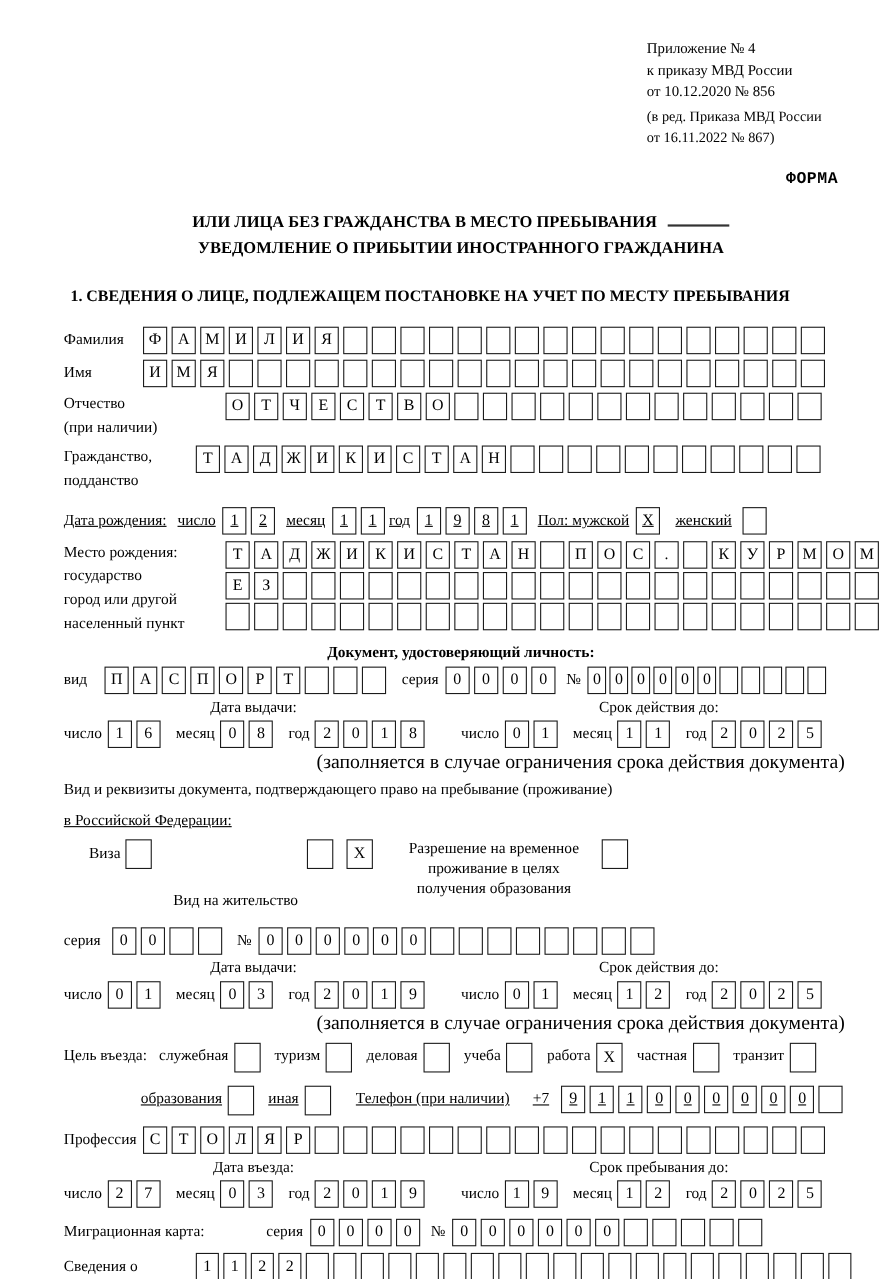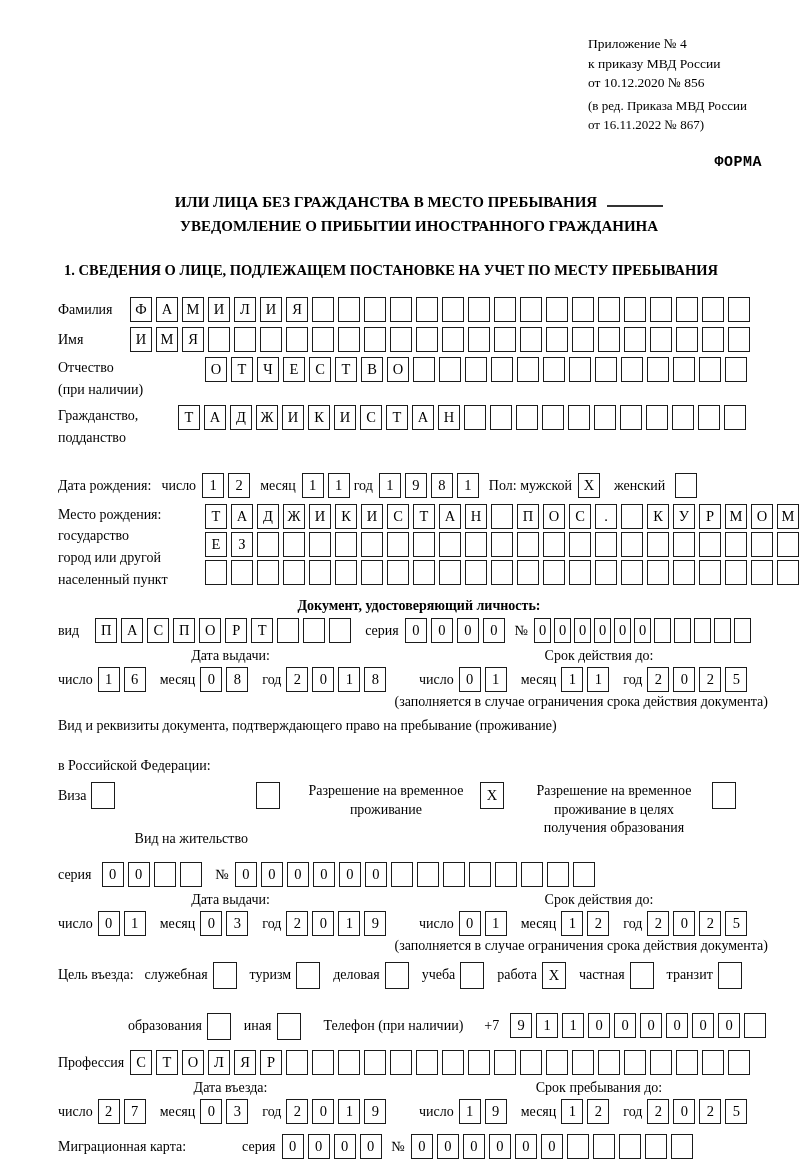--- a/index.html
+++ b/index.html
@@ -37,32 +37,32 @@
 
   .center-h { text-align:center; font-weight:bold; margin:8px 0 4px 0; }
   .dates-row { display:flex; margin-top:4px; }
   .date-col { }
   .date-col.left { width:345px; }
   .date-col.right { width:360px; margin-left:16px; }
   .date-head { text-align:center; margin-bottom:3px; }
   .date-line { display:flex; align-items:center; }
   .date-line .lbl { line-height:25px; margin-right:5px; }
   .date-line .cells { margin-right:10px; }
-  .note-right { text-align:right; font-size:14px; margin:2px 12px 8px 0; }
+  .note-right { text-align:right; font-size:18px; margin:2px 12px 8px 0; }
 
   .opt-label { line-height:1.3; }
   .opt3 { width:172px; text-align:center; }
   .opt4 { width:180px; text-align:center; }
   .visa-row { display:flex; align-items:flex-start; margin:8px 0 10px 0; }
   .visa-row .cells { margin:0 0 0 8px; }
 
   .purpose-row { display:flex; align-items:flex-start; }
   .purpose-row .lbl { margin-right:5px; }
   .purpose-row .cells { margin-right:9px; }
-  .mt2{margin-top:2px;} .mt6{margin-top:6px;} .mt8{margin-top:24px;} .mt10{margin-top:10px;}
+  .mt2{margin-top:2px;} .mt6{margin-top:6px;} .mt8{margin-top:12px;text-decoration:underline;} .mt10{margin-top:10px;}
 </style>
 </head>
 <body>
 
 <div class="appendix">
   <div>Приложение № 4</div>
   <div>к приказу МВД России</div>
   <div>от 10.12.2020 № 856</div>
   <div class="ed">
     <div>(в ред. Приказа МВД России</div>
@@ -398,29 +398,28 @@
         </span>
     </div>
   </div>
 </div>
 <div class="note-right">(заполняется в случае ограничения срока действия документа)</div>
 
 <div class="mt6">Вид и реквизиты документа, подтверждающего право на пребывание (проживание)</div>
 <div class="mt8">в Российской Федерации:</div>
 
 <div class="visa-row">
-  <span class="opt-label" style="line-height:27px;">Виза</span>
+  <span class="opt-label" style="line-height:27px;margin-left:23px;">Виза</span>
   <span class="cells cbx" style="margin-left:4px;">
       <span class="cell"></span>
     </span>
   <span class="opt-label gap16" style="line-height:27px;margin-top:43px;">Вид на жительство</span>
   <span class="cells cbx">
       <span class="cell"></span>
     </span>
-  <span class="opt-label opt3 gap16">Разрешение на временное проживание</span>
   <span class="cells cbx">
       <span class="cell">X</span>
     </span>
   <span class="opt-label opt4 gap16">Разрешение на временное проживание в целях получения образования</span>
   <span class="cells cbx">
       <span class="cell"></span>
     </span>
 </div>
 
 <div class="row mt10">

